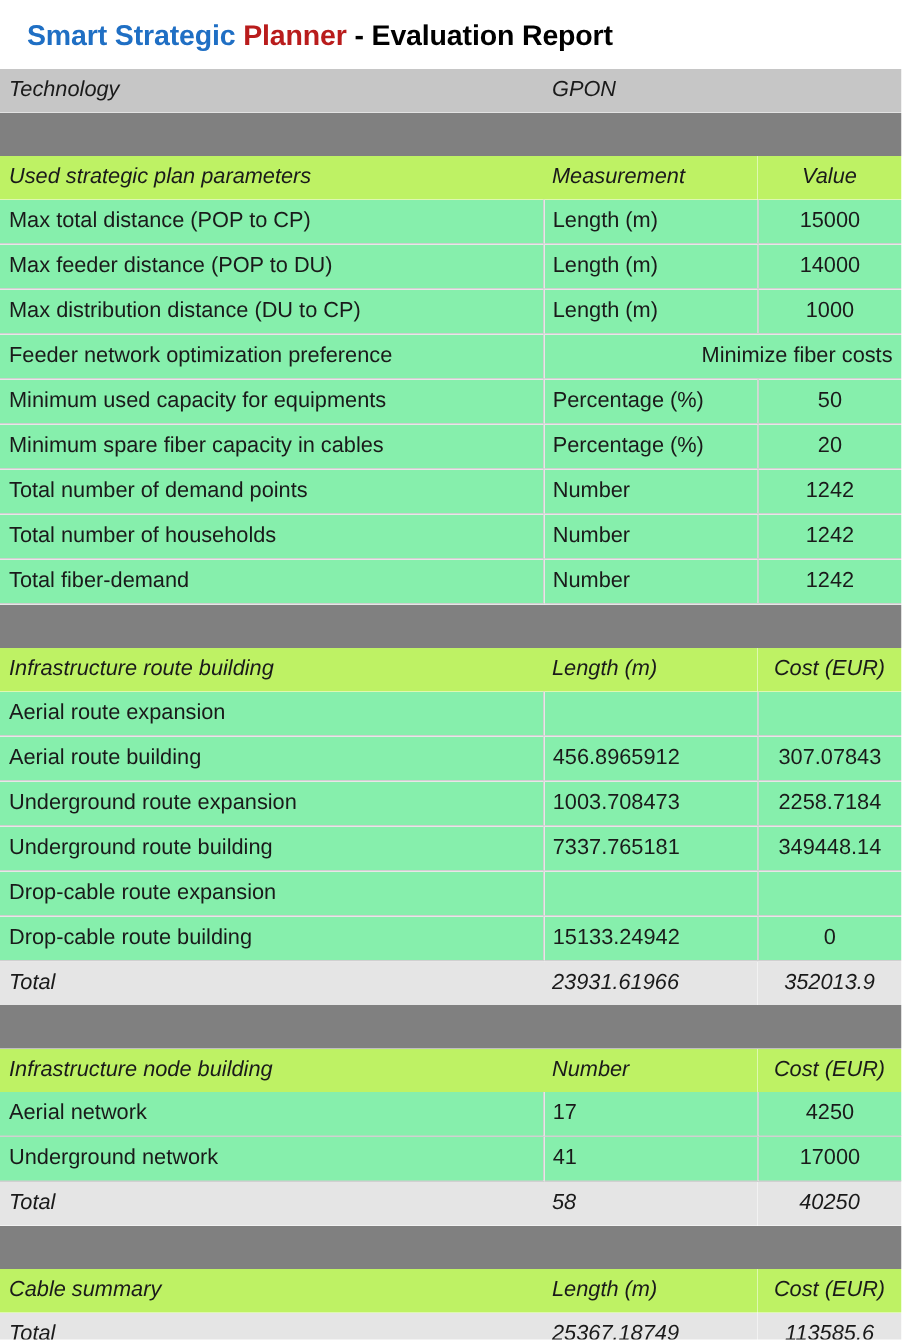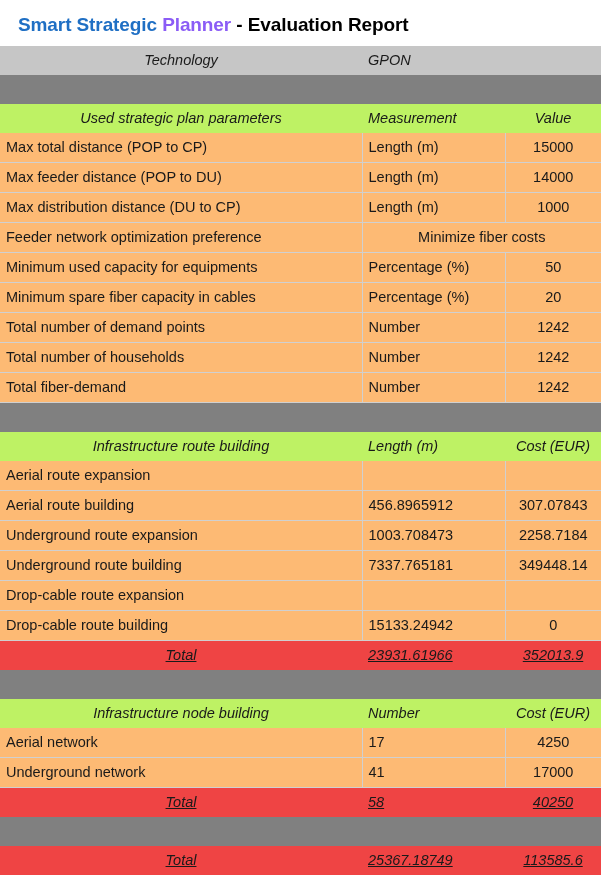--- a/index.html
+++ b/index.html
@@ -17,21 +17,21 @@
 
   
   #report-title {
     font-size: 19px;
     font-weight: bold;
     padding: 14px 0 10px 18px;
     letter-spacing: -0.1px;
     white-space: nowrap;
   }
   #report-title .seg-blue  { color: #1f6fc4; margin-top: 34px; }
-  #report-title .seg-green { color: #8b5cf6; text-align: right; }
+  #report-title .seg-green { color: #b91c1c; text-align: right; }
   #report-title .seg-dark  { color: #000000; }
 
   
   #report-table {
     width: 601px;
     border-collapse: collapse;
     table-layout: fixed;
     font-size: 14.5px;
   }
   #report-table col.c-label { width: 362px; }
@@ -51,50 +51,49 @@
   tr.r-top td {
     background: #c6c6c6;
     font-style: italic;
     border-bottom: none;
   }
   tr.r-head td {
     background: #bef264;
     font-style: italic;
   }
   tr.r-data td {
-    background: #fdba74;
+    background: #86efac;
     border-bottom: 1px solid #d0d0d0;
   }
   tr.r-data td.cell-mid,
   tr.r-data td.cell-right {
     border-left: 1px solid #d0d0d0;
   }
   tr.r-data td.span-mid {
     border-left: 1px solid #d0d0d0;
   }
   tr.r-total td {
-    background: #ef4444;
+    background: #e5e5e5;
     font-style: italic;
-    text-decoration: underline;
   }
   tr.r-sep td {
     height: 7px;
     padding: 0;
     background: #808080;
     border: none;
     font-size: 0;
     line-height: 0;
   }
 
   
-  td.cell-label      { text-align: center; padding-left: 6px; }
+  td.cell-label      { text-align: left; padding-left: 6px; }
   td.cell-label-ind  { text-align: left; padding-left: 20px; }
   td.cell-mid        { text-align: left; }
   td.cell-right      { text-align: center; padding-right: 8px; }
-  td.span-mid        { text-align: center; padding-left: 10px; }
+  td.span-mid        { text-align: right; padding-left: 10px; }
   td.cell-right-top  { text-align: left; padding-right: 8px; }
 </style>
 </head>
 <body>
 
 <div id="report-title">
   <span class="seg-blue">Smart Strategic </span><span class="seg-green">Planner</span><span class="seg-dark"> - Evaluation Report</span>
 </div>
 
 <table id="report-table">
@@ -222,19 +221,24 @@
         <td class="cell-right">17000</td>
       </tr>
       <tr class="r-total">
         <td class="cell-label">Total</td>
         <td class="cell-mid">58</td>
         <td class="cell-right">40250</td>
       </tr>
       <tr class="r-sep">
         <td colspan="3"></td>
       </tr>
+      <tr class="r-head">
+        <td class="cell-label">Cable summary</td>
+        <td class="cell-mid">Length (m)</td>
+        <td class="cell-right">Cost (EUR)</td>
+      </tr>
       <tr class="r-total">
         <td class="cell-label">Total</td>
         <td class="cell-mid">25367.18749</td>
         <td class="cell-right">113585.6</td>
       </tr>
     </tbody>
 </table>
 
 </body></html>

